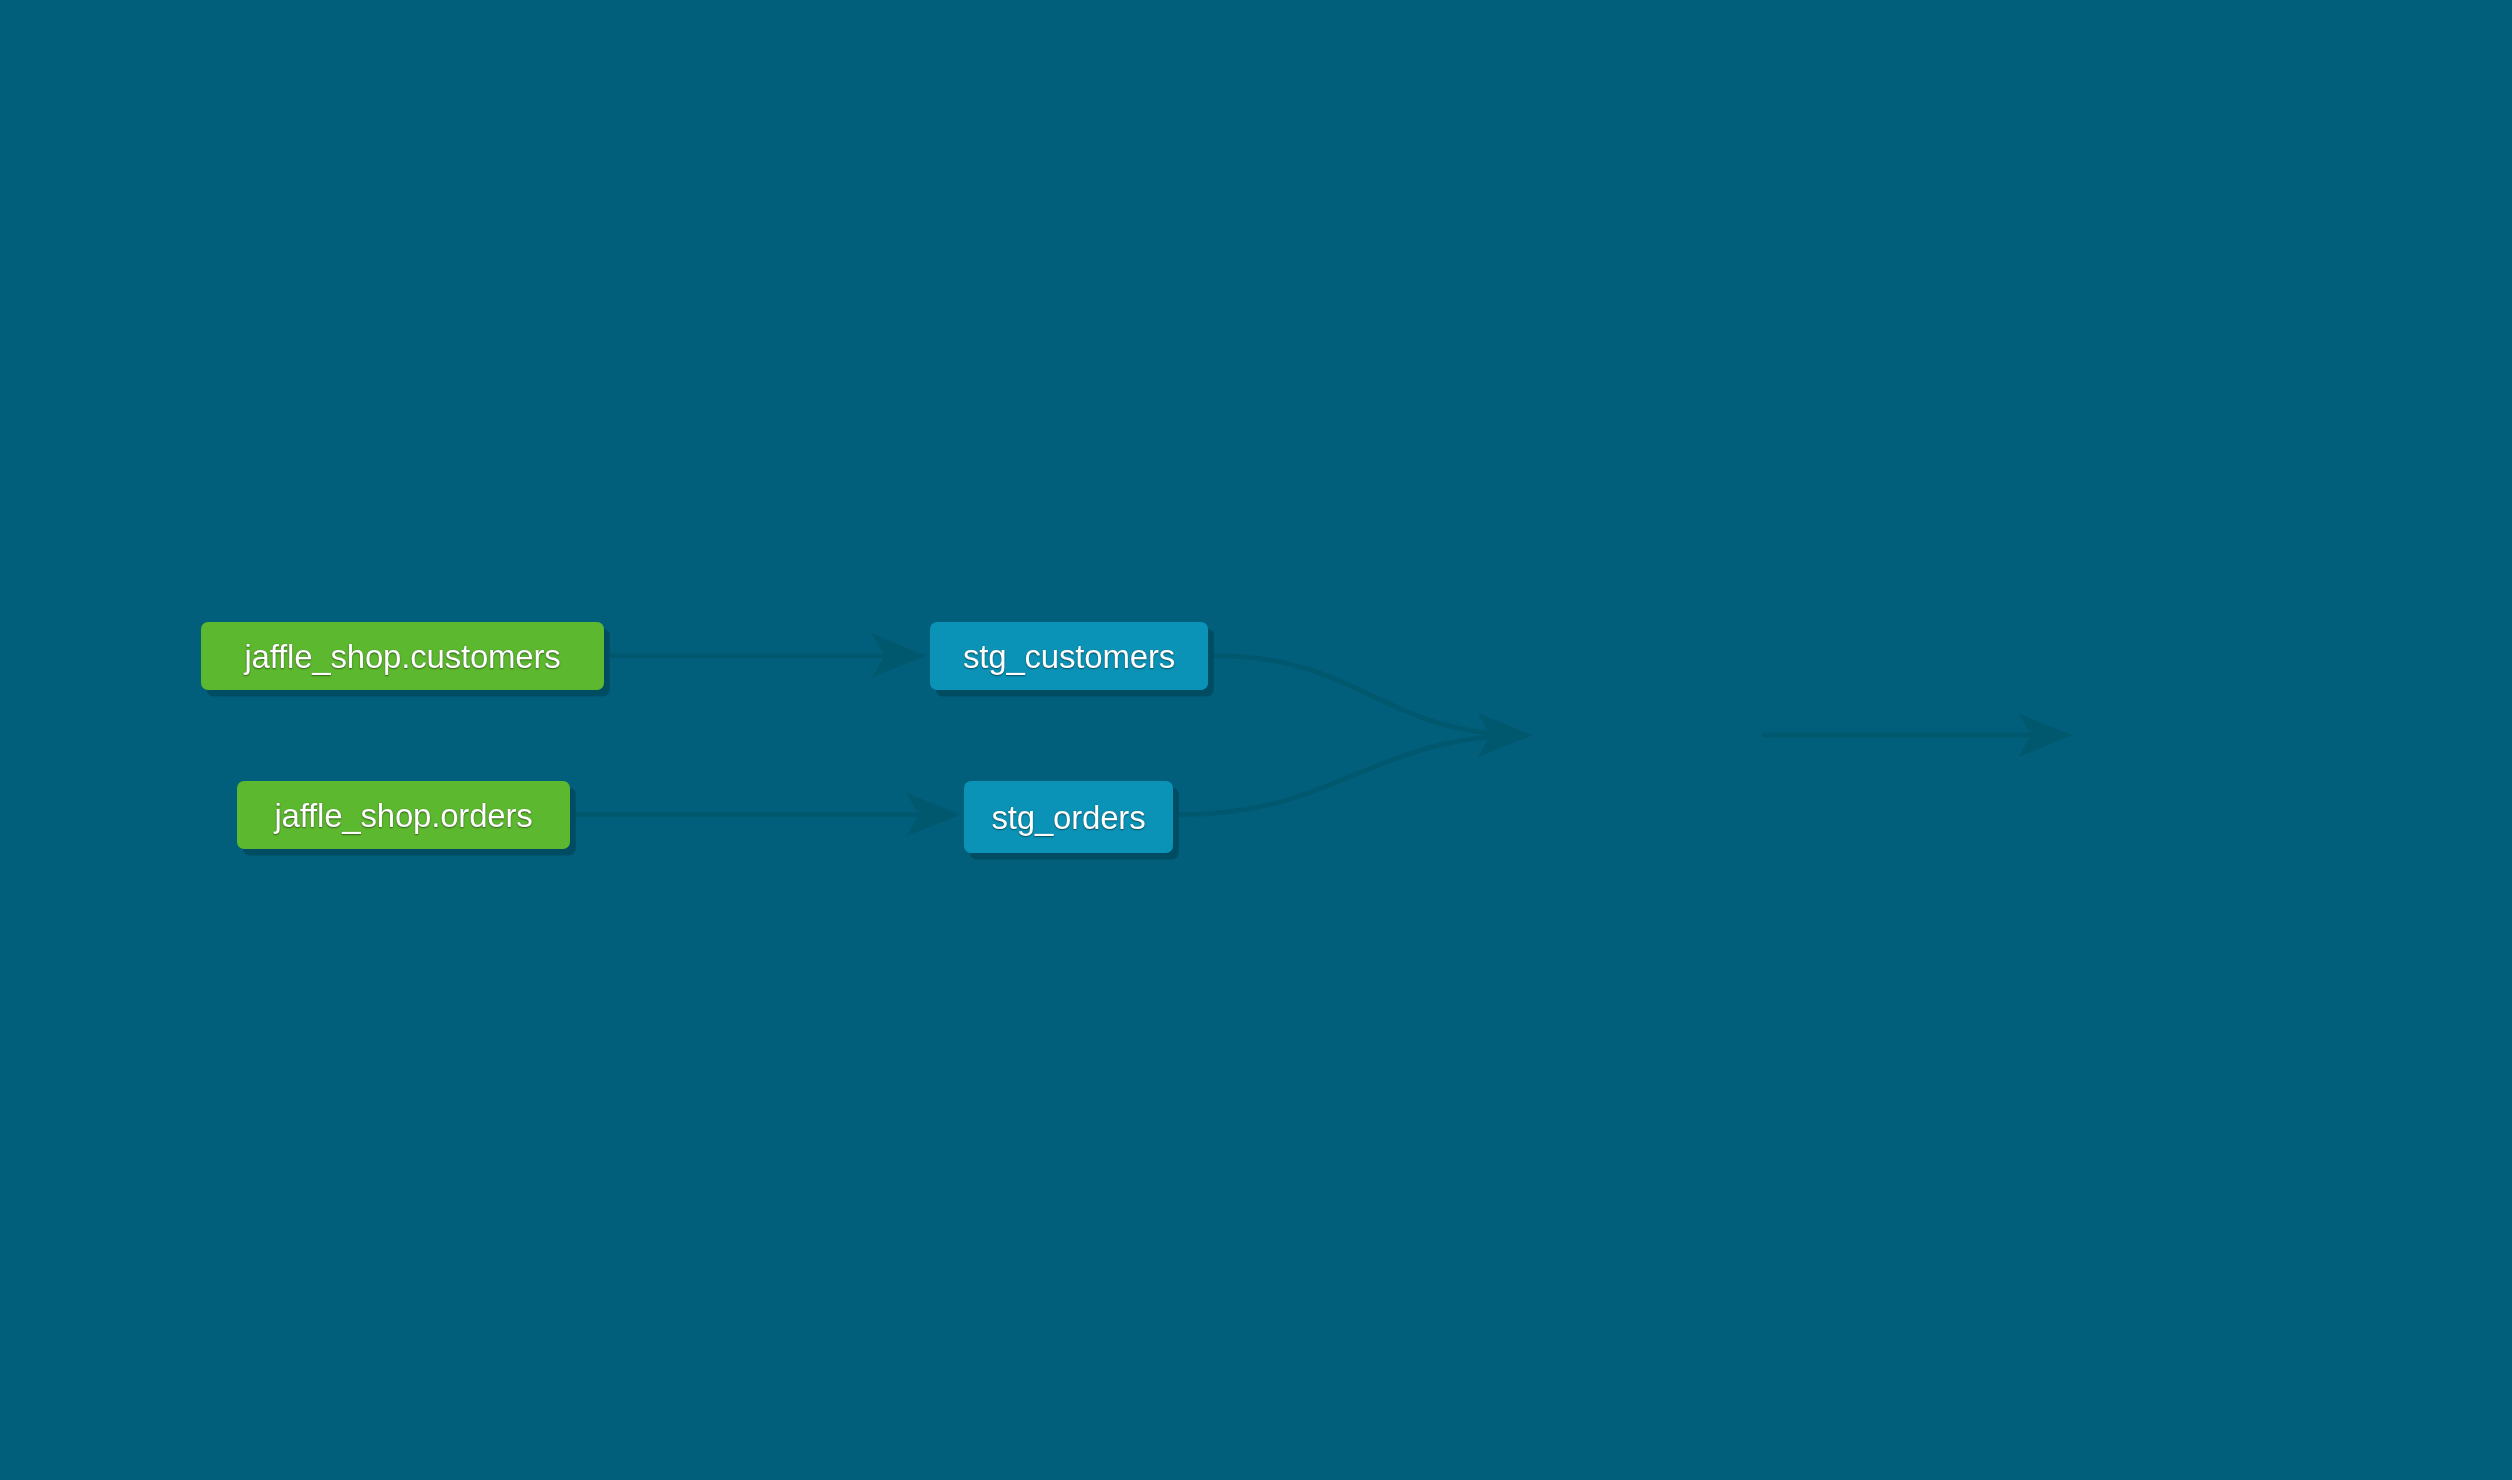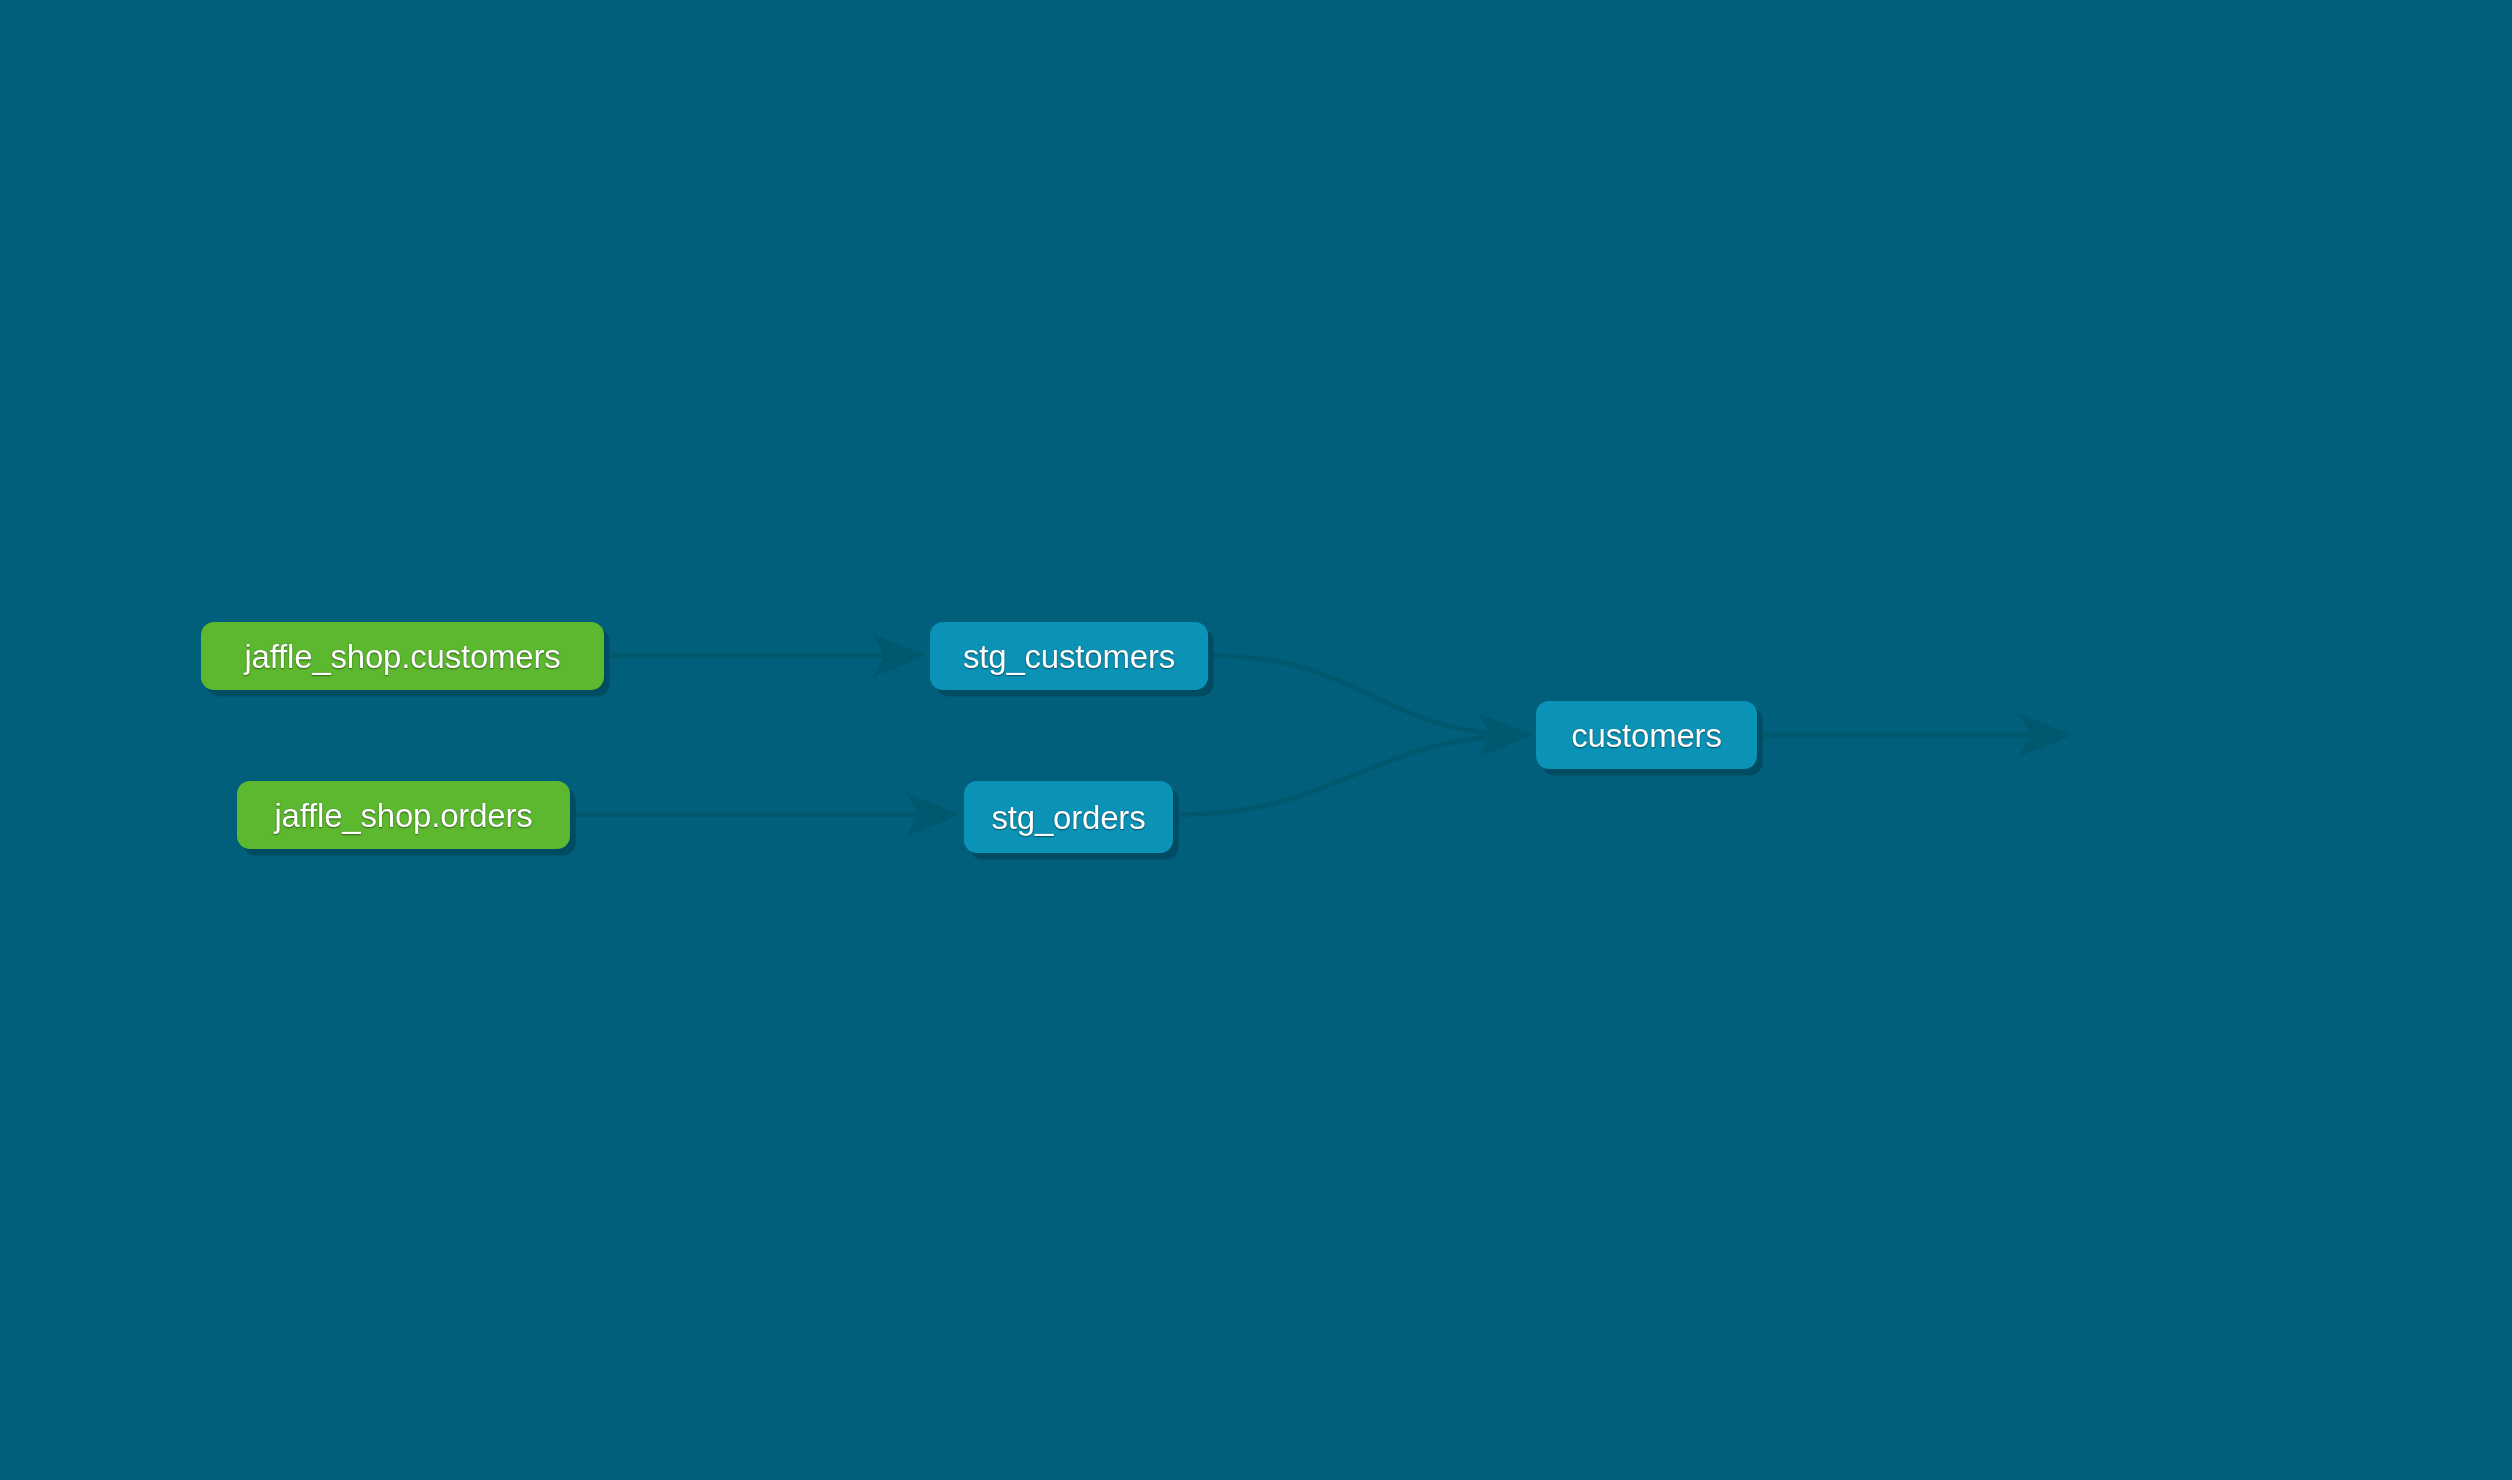--- a/index.html
+++ b/index.html
@@ -27,21 +27,21 @@
     height: 1480px;
     pointer-events: none;
   }
 
   .node {
     position: absolute;
     box-sizing: border-box;
     display: flex;
     align-items: center;
     justify-content: center;
-    border-radius: 13px;
+    border-radius: 7px;
     cursor: pointer;
     box-shadow: 5.7px 6.5px 0 rgba(0, 0, 0, 0.20);
   }
 
   .node-label {
     color: #ffffff;
     font-family: "Liberation Sans", sans-serif;
     font-size: 33px;
     line-height: 1;
     white-space: nowrap;
@@ -85,19 +85,16 @@
   </div>
 
   <div class="node node-model" style="left:930px; top:622px; width:278px; height:68px;">
     <span class="node-label">stg_customers</span>
   </div>
 
   <div class="node node-model" style="left:964px; top:781px; width:209px; height:72px;">
     <span class="node-label">stg_orders</span>
   </div>
 
-  <div class="node node-model" style="left:1536px; top:701px; width:221px; height:68px;">
-    <span class="node-label">customers</span>
-  </div>
 
 
 </div>
 
 
 </body></html>

